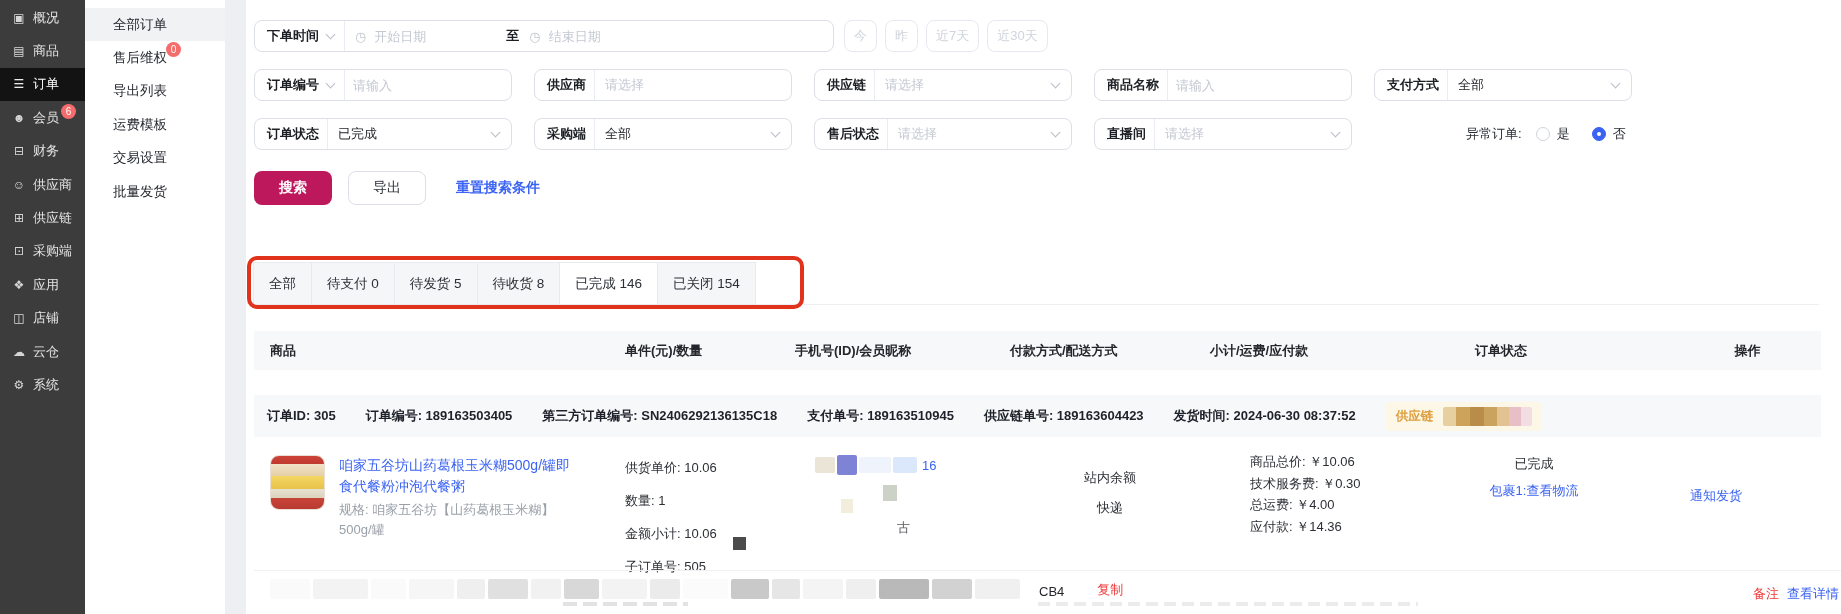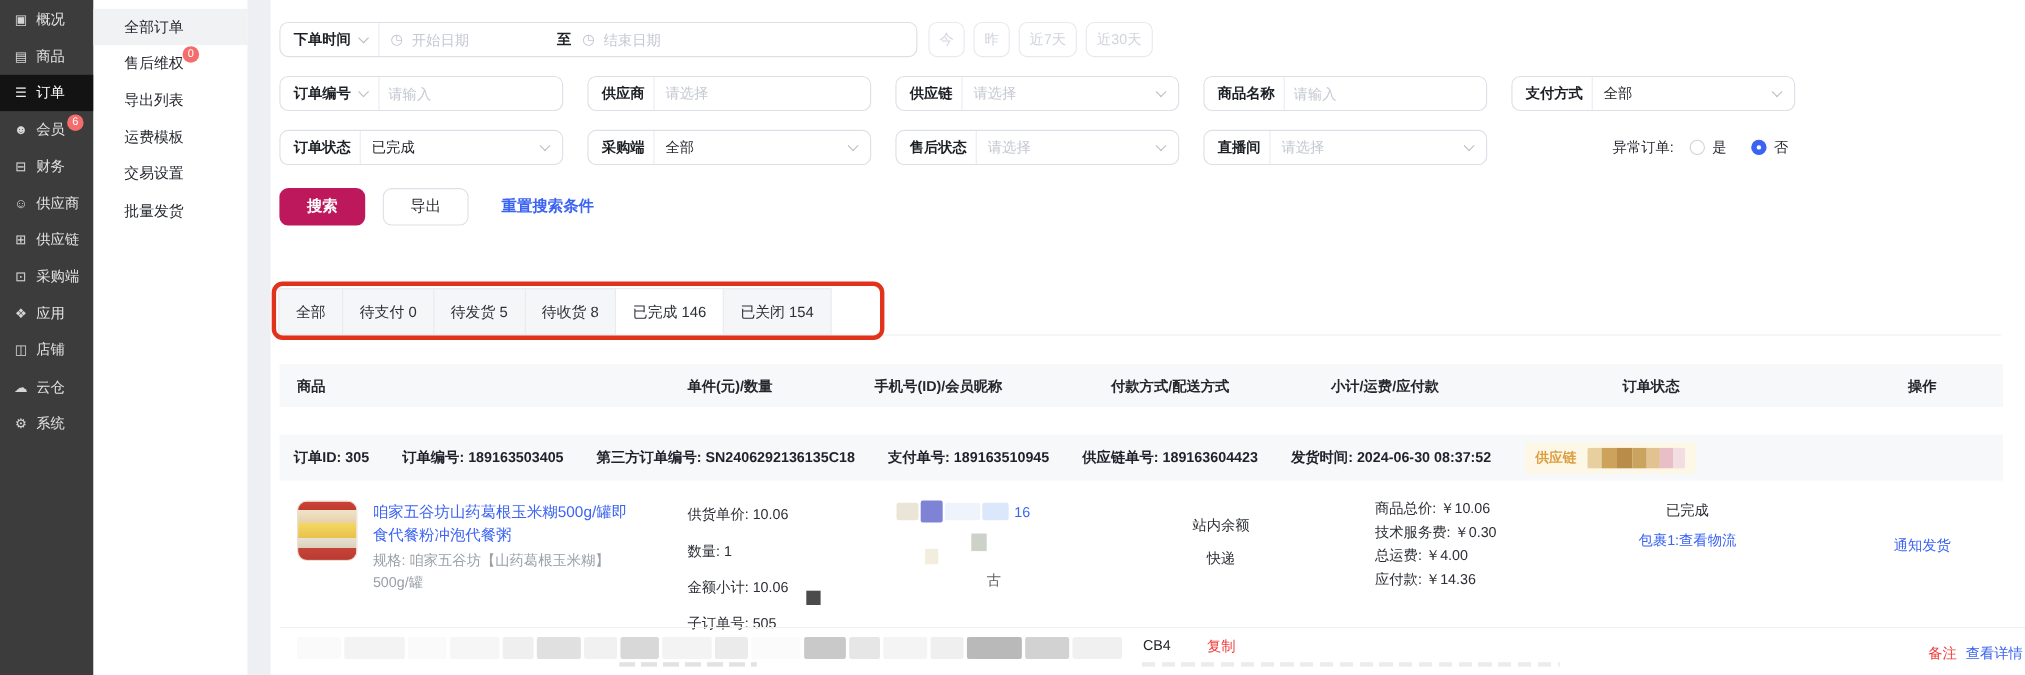--- a/index.html
+++ b/index.html
@@ -80,25 +80,25 @@
   .m-id{color:#3b63f3;margin-left:3px}
   .m-b2{position:absolute;left:88px;top:48px;width:14px;height:16px;background:#ccd2c8}
   .m-b3{position:absolute;left:46px;top:62px;width:12px;height:14px;background:#f2eddd}
   .m-char{position:absolute;left:102px;top:82px;color:#5c5f63}
   .stray{position:absolute;left:479px;top:100px;width:13px;height:13px;background:#4b4b4b}
   .cell4{padding-top:26px;text-align:center;line-height:30px}
   .cell5{padding-top:14px;padding-left:40px;line-height:21.5px;white-space:nowrap}
   .cell6{padding-top:18px}
   .status-box{width:96px;margin-left:26px;text-align:center}
   .pkg-link{color:#3b63f3;margin-top:8px;line-height:20px;word-break:break-all;cursor:pointer}
-  .cell7{padding-top:50px;text-align:center}
+  .cell7{padding-top:50px;text-align:left}
   .notify{color:#3b63f3;cursor:pointer}
 
   .order-footer{position:absolute;top:570px;left:8px;right:0;height:44px;border-top:1px solid #f0f1f3}
-  .blur-row{position:absolute;left:16px;top:8px;display:flex;gap:3px;align-items:flex-start}
+  .blur-row{position:absolute;left:16px;top:8px;display:flex;gap:3px;align-items:flex-end}
   .blur-row div{height:20px;border-radius:2px;flex:none}
   .f-code{margin-left:16px;color:#24262b;font-size:13px}
   .f-copy{margin-left:30px;color:#f03a3a;font-size:13px;cursor:pointer}
   .dash1{position:absolute;left:309px;top:31px;width:125px;height:4px;background:repeating-linear-gradient(90deg,#e2e2e2 0 14px,transparent 14px 20px)}
   .dash2{position:absolute;left:784px;top:31px;width:380px;height:4px;background:repeating-linear-gradient(90deg,#ececec 0 12px,transparent 12px 18px)}
   .f-links{position:absolute;right:2px;top:14px;display:flex;gap:8px;font-size:13px;white-space:nowrap}
   .f-remark{color:#f03a3a;cursor:pointer}
   .f-detail{color:#3b63f3;cursor:pointer}
 </style>
 </head>

